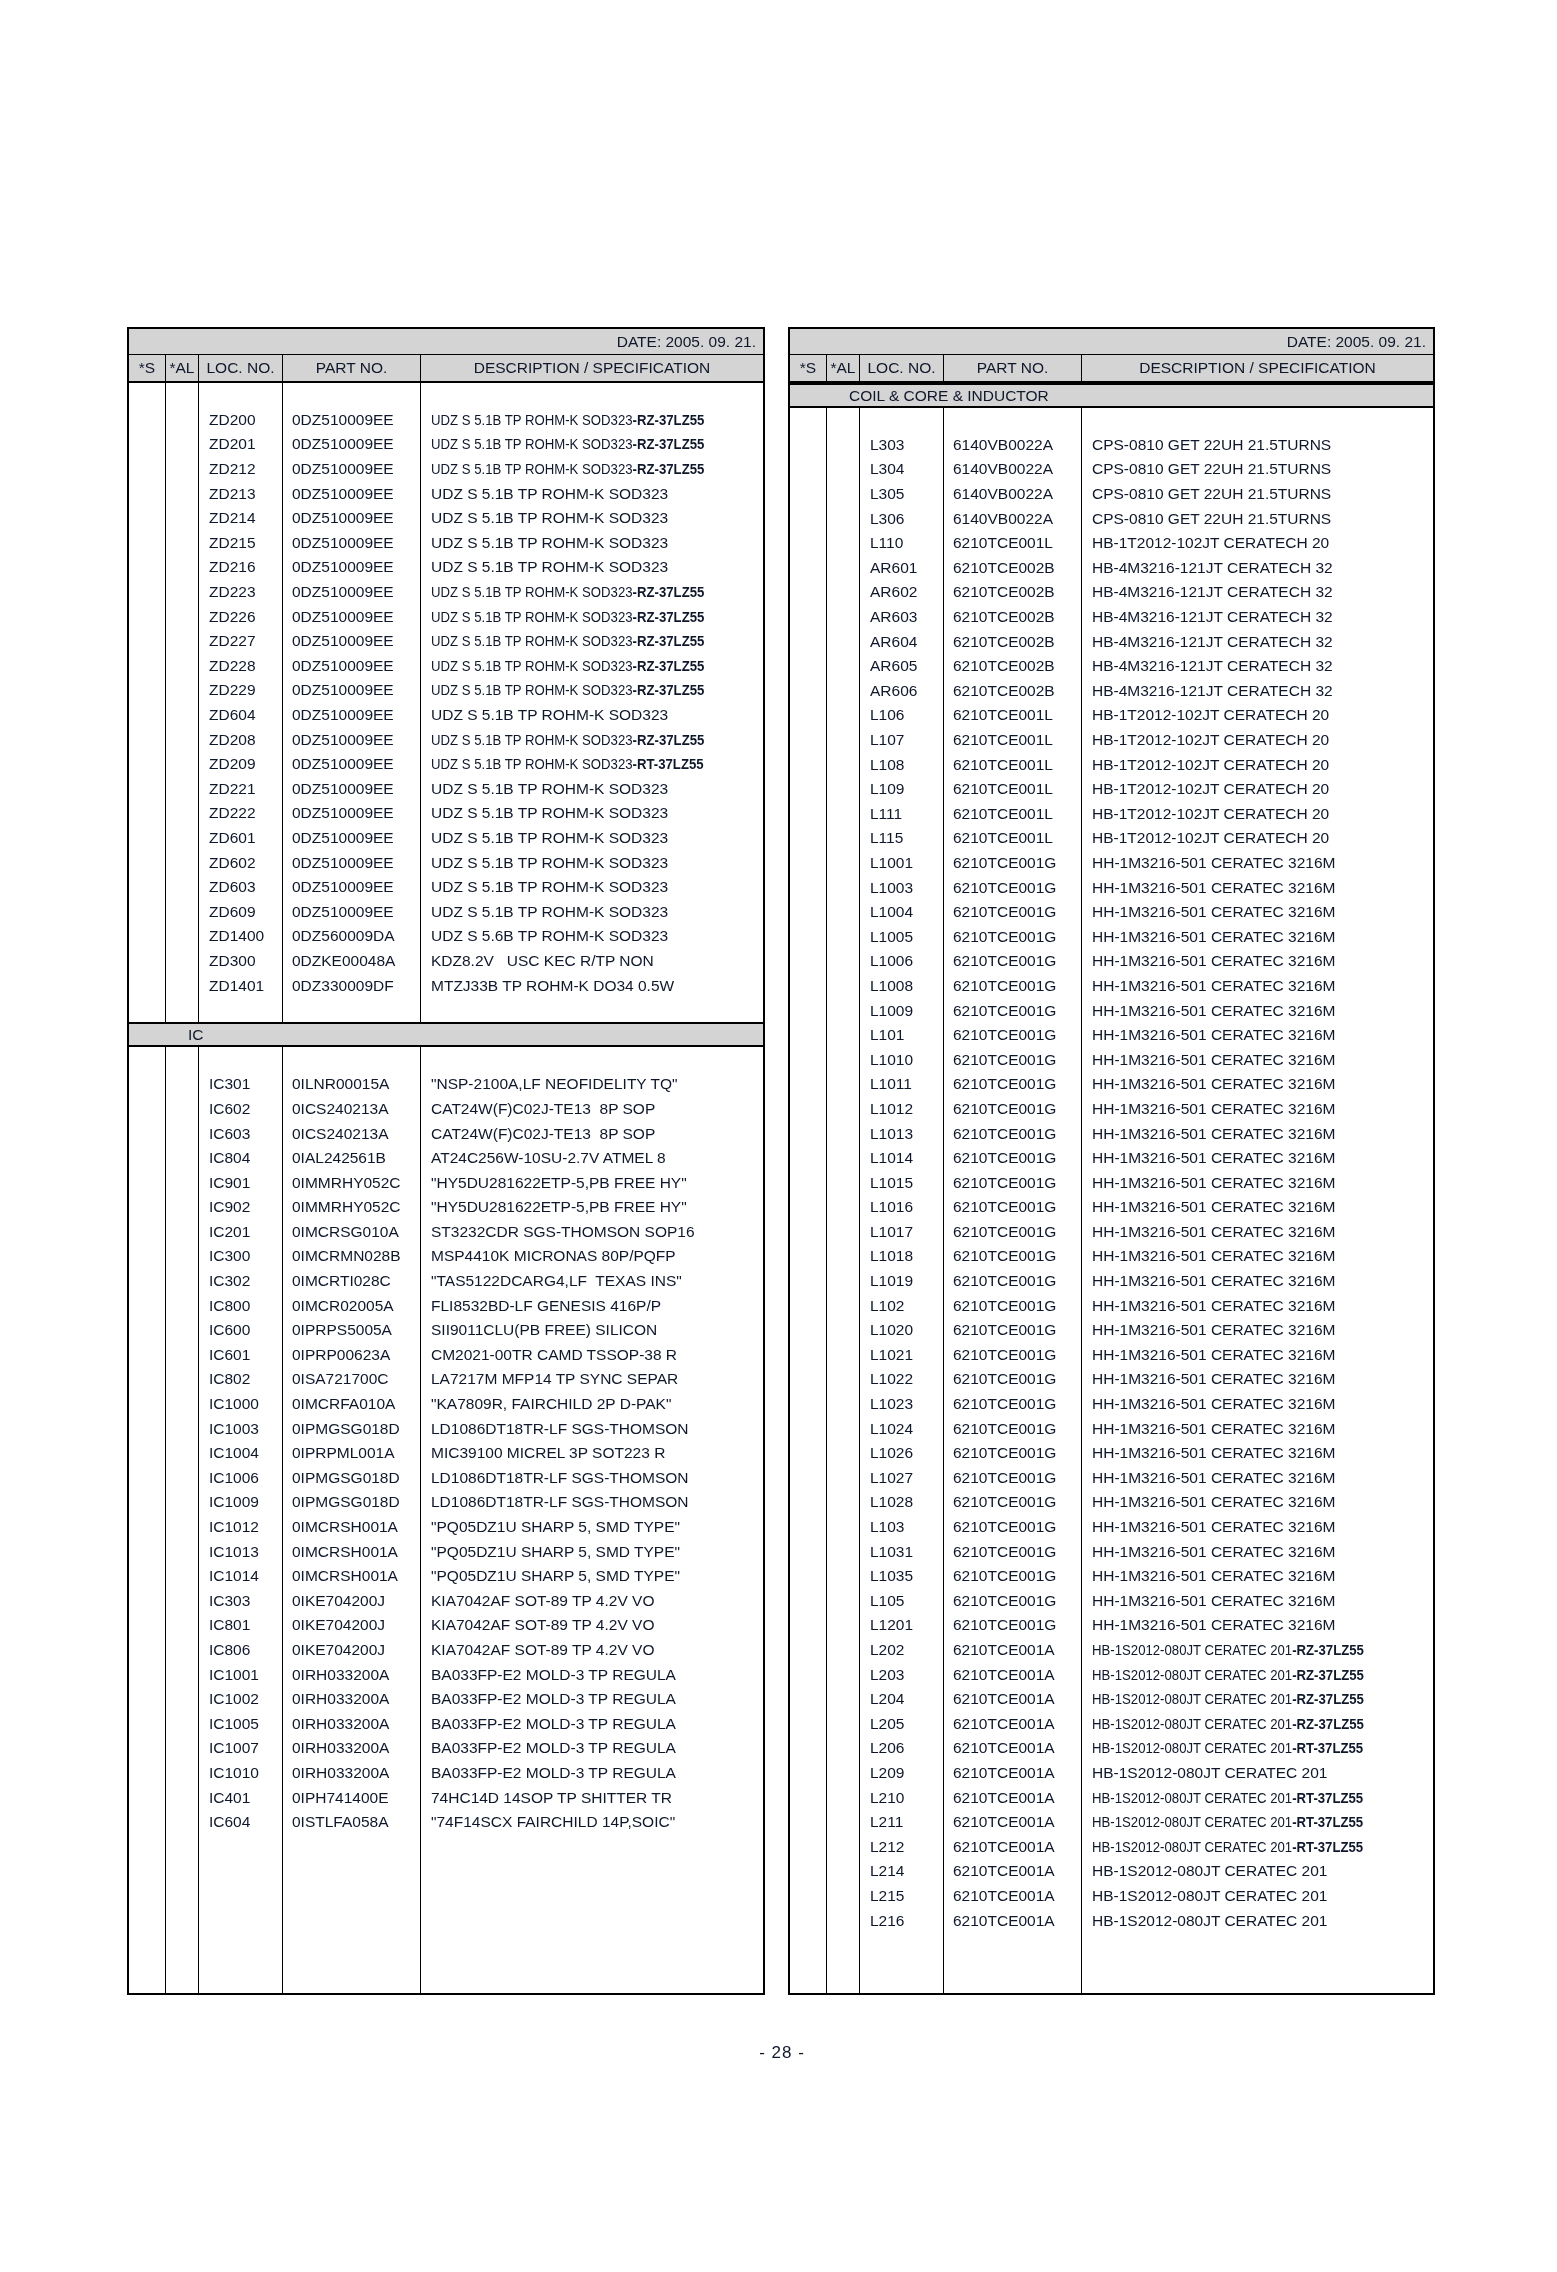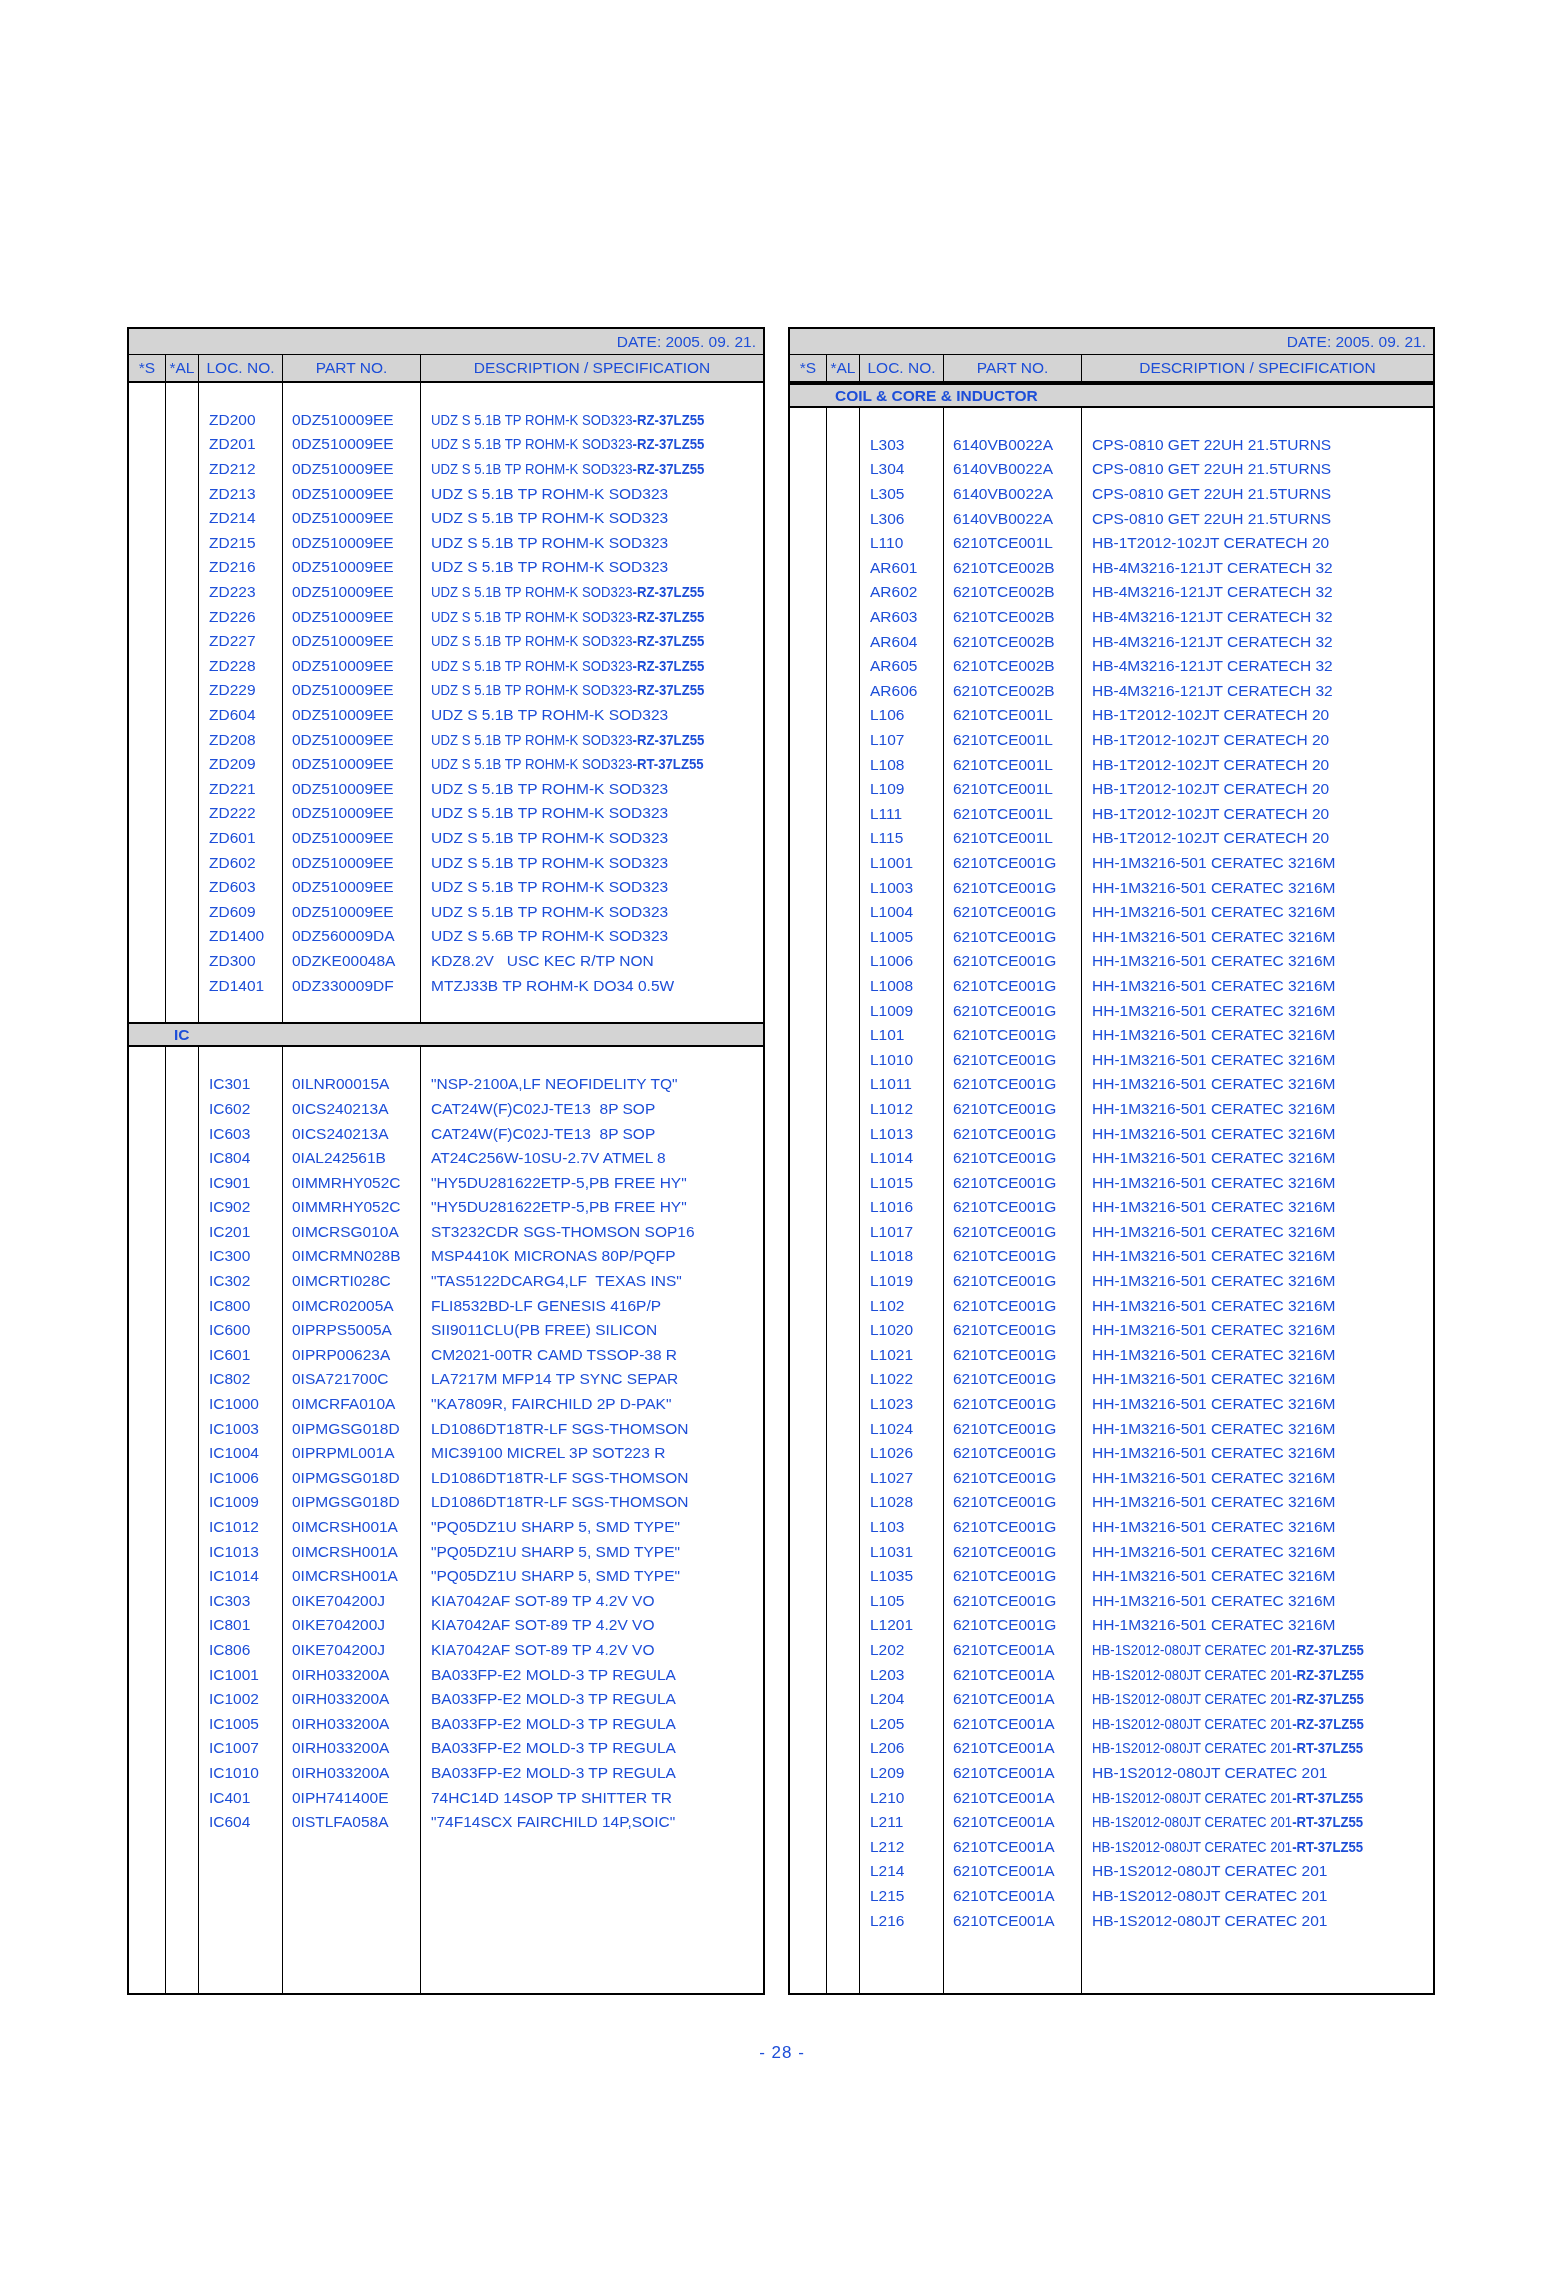--- a/index.html
+++ b/index.html
@@ -1,18 +1,18 @@
 <!DOCTYPE html>
 <html><head>
 <meta charset="utf-8">
 <style>
   html,body{margin:0;padding:0;background:#ffffff;}
   .page{
     position:relative;width:1557px;height:2272px;background:#ffffff;
-    font-family:"Liberation Sans","DejaVu Sans",sans-serif;color:#1d4ed8;overflow:hidden;
+    font-family:"Liberation Sans","DejaVu Sans",sans-serif;color:#0f172a;overflow:hidden;
   }
   .ptable{
     position:absolute;top:327px;height:1668px;
     border:2px solid #000;box-sizing:border-box;background:#fff;
     display:flex;flex-direction:column;overflow:hidden;
   }
   .t-left{left:127px;width:638px;}
   .t-right{left:788px;width:647px;}
   .daterow{
     flex:0 0 26px;background:#d4d4d4;border-bottom:1px solid #000;
@@ -27,22 +27,22 @@
   .row{flex:0 0 24.6px;display:flex;min-height:0;}
   .row.fill{flex:1 1 auto;}
   .c{box-sizing:border-box;display:flex;align-items:center;font-size:15.5px;overflow:hidden;}
   .c-s  {width:37px;border-right:1px solid #000;}
   .c-al {width:33px;border-right:1px solid #000;}
   .c-loc{width:84px;border-right:1px solid #000;padding-left:10px;}
   .c-part{width:138px;border-right:1px solid #000;padding-left:9px;}
   .c-desc{flex:1;padding-left:10px;}
   .section{
     flex:0 0 25px;background:#d4d4d4;border-top:2px solid #000;border-bottom:2px solid #000;
-    display:flex;align-items:center;font-weight:bold;font-size:15.5px;
-    padding-left:45px;box-sizing:border-box;
+    display:flex;align-items:center;font-weight:normal;font-size:15.5px;
+    padding-left:59px;box-sizing:border-box;
   }
   .txt{white-space:pre;}
   .cond{display:inline-block;transform:scaleX(0.85);transform-origin:0 50%;white-space:pre;}
   .bsuf{font-weight:bold;}
   .pagenum{
     position:absolute;left:128px;top:2043px;width:1308px;
     text-align:center;font-size:17px;letter-spacing:1px;
   }
 </style>
 </head>

